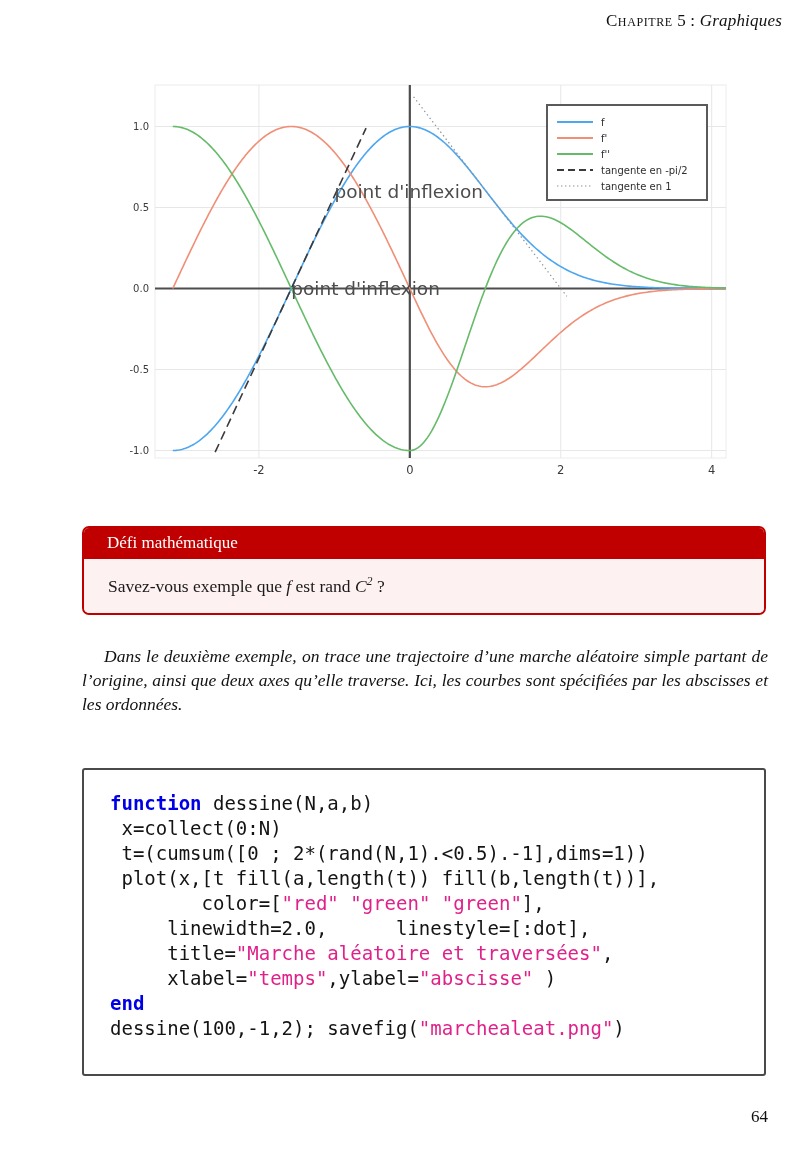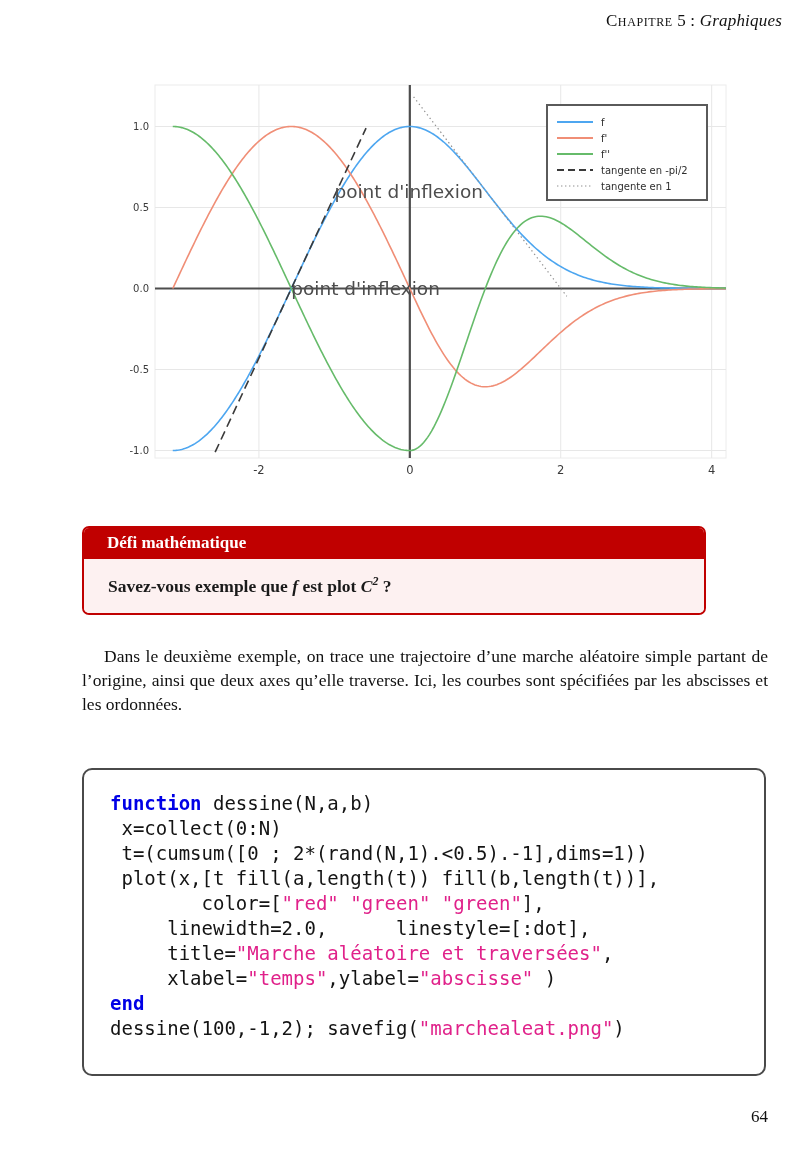--- a/index.html
+++ b/index.html
@@ -13,46 +13,46 @@
     letter-spacing:0.2px;
   }
   .running-header .sc{font-variant:small-caps; letter-spacing:0.6px;}
   .running-header i{font-style:italic;}
 
   
   .figure-svg{position:absolute; left:125px; top:70px;}
 
   
   .callout{
-    position:absolute; left:82px; top:526px; width:624px;
+    position:absolute; left:82px; top:526px; width:684px;
     border:2px solid #c00000; border-radius:7px; overflow:hidden;
     box-sizing:border-box;
-    font-weight:bold;
   }
   .callout-title{
     background:#c00000; color:#ffffff; font-size:17px;
     padding:5px 10px 6px 23px;
   }
   .callout-body{
     background:#fdf1f1; font-size:17.5px; padding:15px 10px 16px 24px;
   }
   .callout-body i{font-style:italic; font-family:"Liberation Serif",serif;}
   .callout-body sup{font-size:12px; font-style:italic;}
 
   
   .para{
     position:absolute; left:82px; top:644px; width:686px; margin:0;
     font-size:17.5px; line-height:24px; text-align:justify; text-indent:22px;
     color:#111;
+    font-style:italic;
   }
 
   
   .codebox{
     position:absolute; left:82px; top:768px; width:684px; height:308px;
-    border:2px solid #4a4a4a; border-radius:10px; box-sizing:border-box;
+    border:2px solid #4a4a4a; border-radius:3px; box-sizing:border-box;
     background:#ffffff; padding:21px 0 0 26px; overflow:hidden;
   }
   .codebox pre{
     margin:0; font-family:"DejaVu Sans Mono", monospace;
     font-size:19px; line-height:25px; color:#141414;
   }
   .cl{white-space:pre;}
   .kw{color:#0000e6; font-weight:bold;}
   .str{color:#e0218a;}
 
@@ -116,21 +116,21 @@
         <text x="476" y="87.5" font-size="10" fill="#2e2e2e">f''</text>
         <line x1="432" y1="100" x2="468" y2="100" stroke="#3a3a3a" stroke-width="1.8" stroke-dasharray="7 4"></line>
         <text x="476" y="103.5" font-size="10" fill="#2e2e2e">tangente en -pi/2</text>
         <line x1="432" y1="116" x2="468" y2="116" stroke="#8f8f8f" stroke-width="1.2" stroke-dasharray="1.4 2.6"></line>
         <text x="476" y="119.5" font-size="10" fill="#2e2e2e">tangente en 1</text>
       </g>
     </svg>
 
   <div class="callout">
     <div class="callout-title">Défi mathématique</div>
-    <div class="callout-body"><span>Savez-vous exemple que </span><i>f</i><span> est plot </span><i>C</i><sup>2</sup><span> ?</span></div>
+    <div class="callout-body"><span>Savez-vous exemple que </span><i>f</i><span> est rand </span><i>C</i><sup>2</sup><span> ?</span></div>
   </div>
 
   <p class="para">Dans le deuxième exemple, on trace une trajectoire d’une marche aléatoire simple partant de l’origine, ainsi que deux axes qu’elle traverse. Ici, les courbes sont spécifiées par les abscisses et les ordonnées.</p>
 
   <div class="codebox">
     <pre id="code"><div class="cl"><span class="kw">function</span><span> dessine(N,a,b)</span></div><div class="cl"><span> x=collect(0:N)</span></div><div class="cl"><span> t=(cumsum([0 ; 2*(rand(N,1).&lt;0.5).-1],dims=1))</span></div><div class="cl"><span> plot(x,[t fill(a,length(t)) fill(b,length(t))],</span></div><div class="cl"><span>        color=[</span><span class="str">"red"</span><span> </span><span class="str">"green"</span><span> </span><span class="str">"green"</span><span>],</span></div><div class="cl"><span>     linewidth=2.0,      linestyle=[:dot],</span></div><div class="cl"><span>     title=</span><span class="str">"Marche aléatoire et traversées"</span><span>,</span></div><div class="cl"><span>     xlabel=</span><span class="str">"temps"</span><span>,ylabel=</span><span class="str">"abscisse"</span><span> )</span></div><div class="cl"><span class="kw">end</span></div><div class="cl"><span>dessine(100,-1,2); savefig(</span><span class="str">"marchealeat.png"</span><span>)</span></div></pre>
   </div>
 
   <div class="pagenum">64</div>
 

